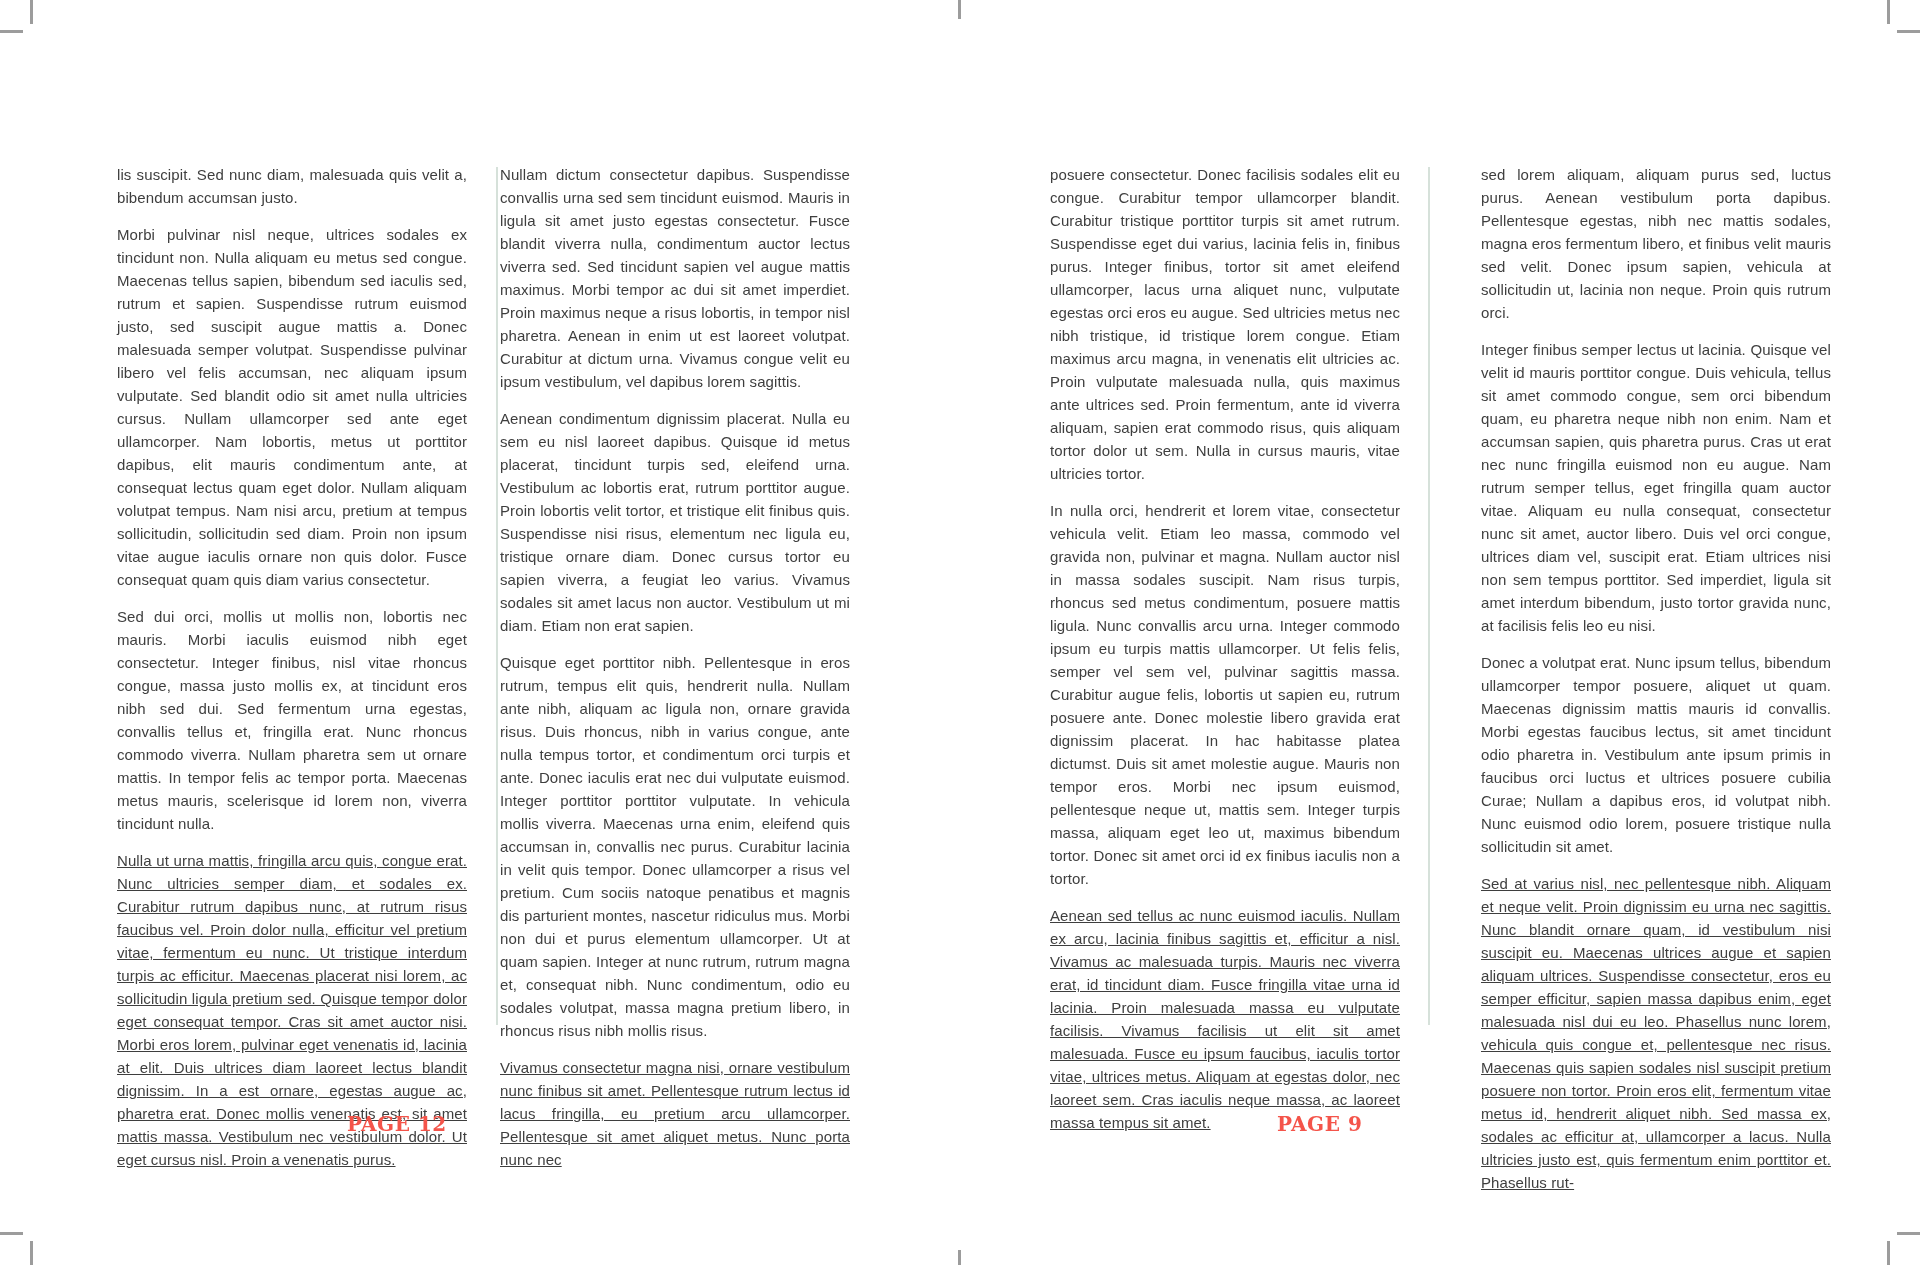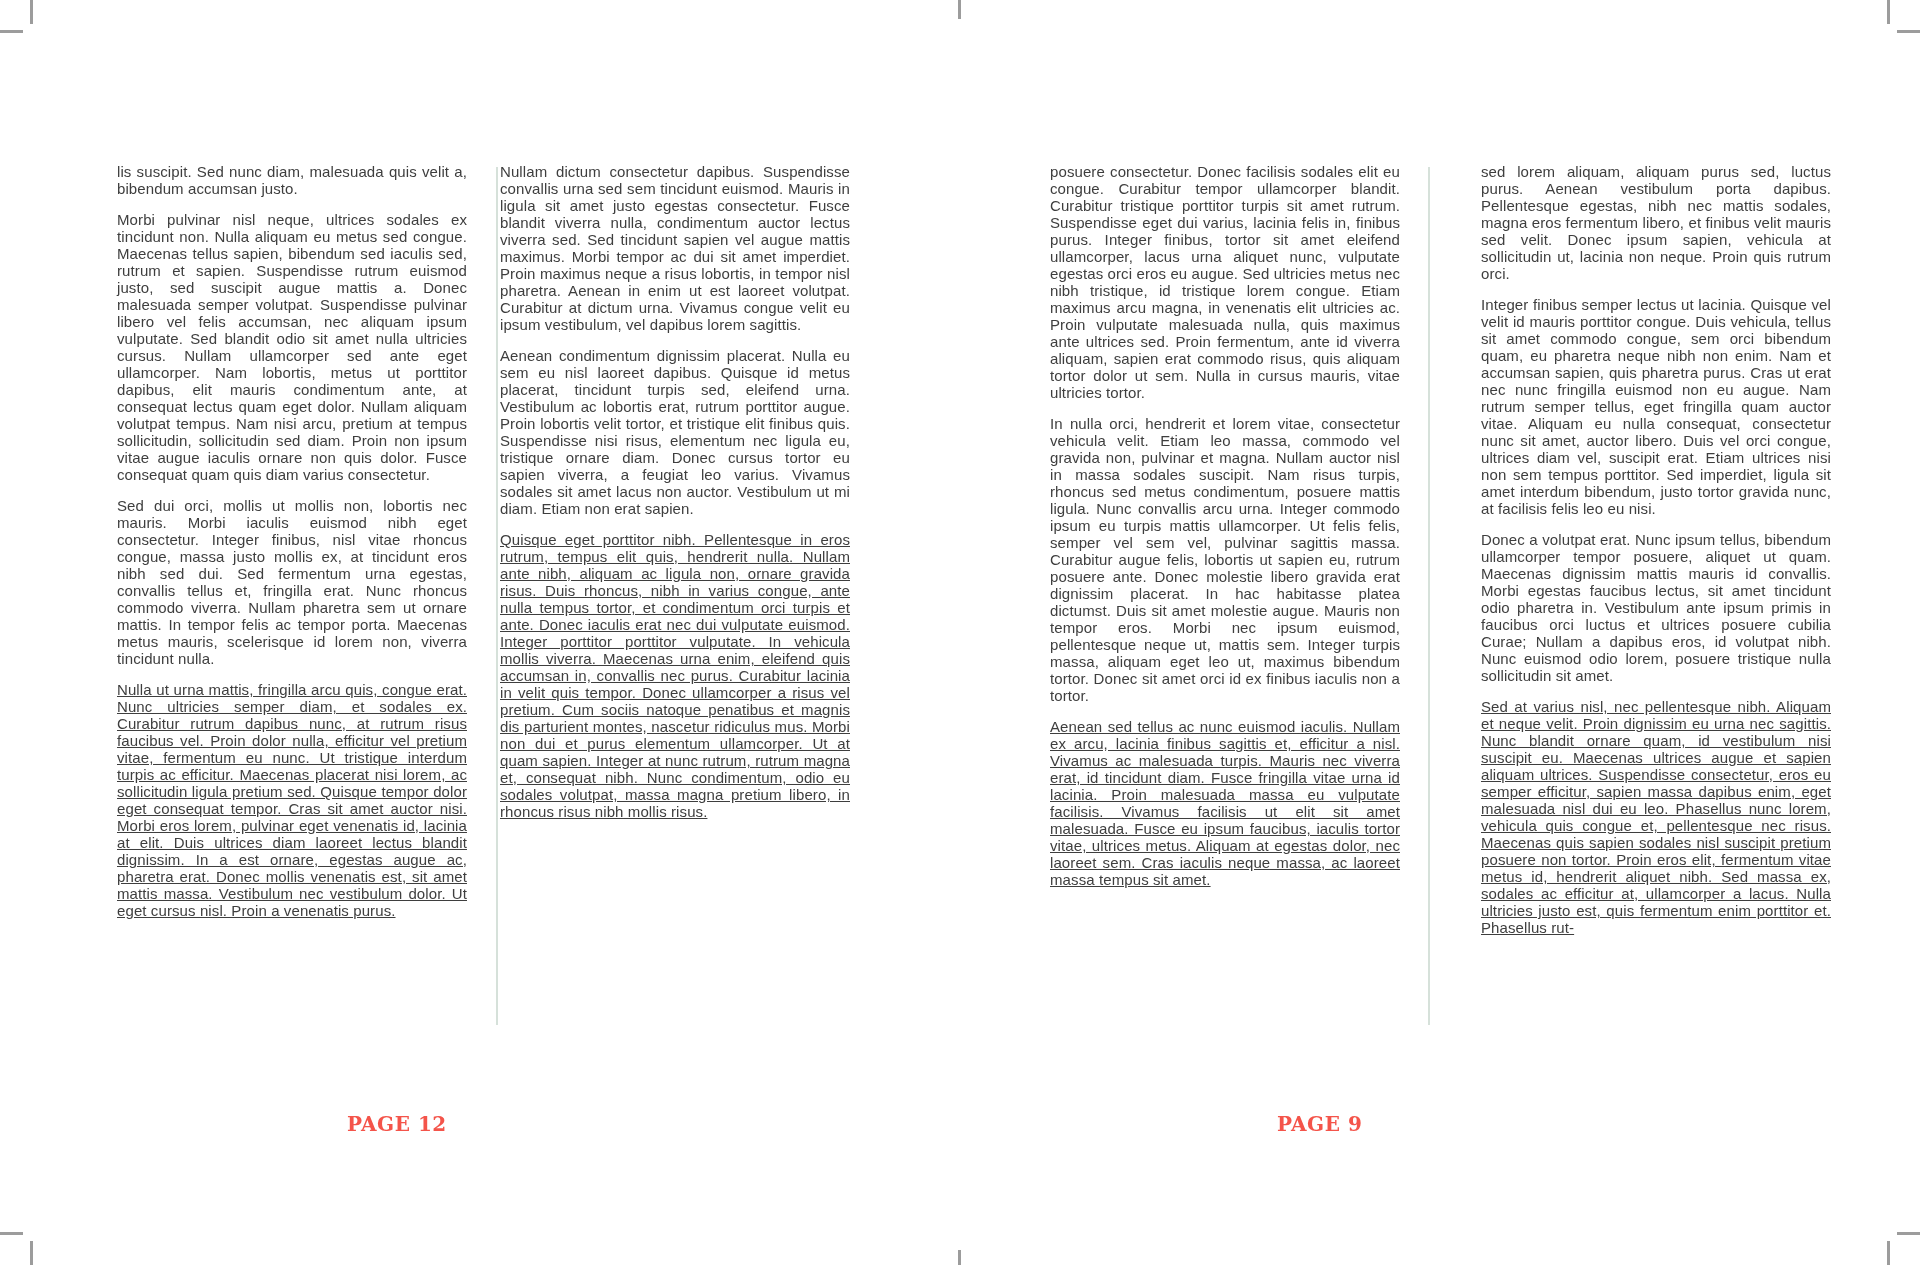--- a/index.html
+++ b/index.html
@@ -24,21 +24,21 @@
   .crop.v { width: 3px; }
   .crop.h { height: 3px; }
 
   
   .col {
     position: absolute;
     top: 163px;
     width: 350px;
     color: #3e3e3e;
     font-size: 15px;
-    line-height: 17px;
+    line-height: 23px;
     text-align: justify;
     letter-spacing: 0.1px;
   }
   .col p {
     margin: 0 0 14px 0;
   }
   .col p:last-child { margin-bottom: 0; text-decoration: underline; }
 
   #p12c1 { left: 117px; }
   #p12c2 { left: 500px; }
@@ -91,20 +91,21 @@
         <p>lis suscipit. Sed nunc diam, malesuada quis velit a, bibendum accumsan justo.</p>
         <p>Morbi pulvinar nisl neque, ultrices sodales ex tincidunt non. Nulla aliquam eu metus sed congue. Maecenas tellus sapien, bibendum sed iaculis sed, rutrum et sapien. Suspendisse rutrum euismod justo, sed suscipit augue mattis a. Donec malesuada semper volutpat. Suspendisse pulvinar libero vel felis accumsan, nec aliquam ipsum vulputate. Sed blandit odio sit amet nulla ultricies cursus. Nullam ullamcorper sed ante eget ullamcorper. Nam lobortis, metus ut porttitor dapibus, elit mauris condimentum ante, at consequat lectus quam eget dolor. Nullam aliquam volutpat tempus. Nam nisi arcu, pretium at tempus sollicitudin, sollicitudin sed diam. Proin non ipsum vitae augue iaculis ornare non quis dolor. Fusce consequat quam quis diam varius consectetur.</p>
         <p>Sed dui orci, mollis ut mollis non, lobortis nec mauris. Morbi iaculis euismod nibh eget consectetur. Integer finibus, nisl vitae rhoncus congue, massa justo mollis ex, at tincidunt eros nibh sed dui. Sed fermentum urna egestas, convallis tellus et, fringilla erat. Nunc rhoncus commodo viverra. Nullam pharetra sem ut ornare mattis. In tempor felis ac tempor porta. Maecenas metus mauris, scelerisque id lorem non, viverra tincidunt nulla.</p>
         <p>Nulla ut urna mattis, fringilla arcu quis, congue erat. Nunc ultricies semper diam, et sodales ex. Curabitur rutrum dapibus nunc, at rutrum risus faucibus vel. Proin dolor nulla, efficitur vel pretium vitae, fermentum eu nunc. Ut tristique interdum turpis ac efficitur. Maecenas placerat nisi lorem, ac sollicitudin ligula pretium sed. Quisque tempor dolor eget consequat tempor. Cras sit amet auctor nisi. Morbi eros lorem, pulvinar eget venenatis id, lacinia at elit. Duis ultrices diam laoreet lectus blandit dignissim. In a est ornare, egestas augue ac, pharetra erat. Donec mollis venenatis est, sit amet mattis massa. Vestibulum nec vestibulum dolor. Ut eget cursus nisl. Proin a venenatis purus.</p>
       </div>
     <div class="divider" id="div-p12"></div>
     <div class="col" id="p12c2">
         <p>Nullam dictum consectetur dapibus. Suspendisse convallis urna sed sem tincidunt euismod. Mauris in ligula sit amet justo egestas consectetur. Fusce blandit viverra nulla, condimentum auctor lectus viverra sed. Sed tincidunt sapien vel augue mattis maximus. Morbi tempor ac dui sit amet imperdiet. Proin maximus neque a risus lobortis, in tempor nisl pharetra. Aenean in enim ut est laoreet volutpat. Curabitur at dictum urna. Vivamus congue velit eu ipsum vestibulum, vel dapibus lorem sagittis.</p>
         <p>Aenean condimentum dignissim placerat. Nulla eu sem eu nisl laoreet dapibus. Quisque id metus placerat, tincidunt turpis sed, eleifend urna. Vestibulum ac lobortis erat, rutrum porttitor augue. Proin lobortis velit tortor, et tristique elit finibus quis. Suspendisse nisi risus, elementum nec ligula eu, tristique ornare diam. Donec cursus tortor eu sapien viverra, a feugiat leo varius. Vivamus sodales sit amet lacus non auctor. Vestibulum ut mi diam. Etiam non erat sapien.</p>
         <p>Quisque eget porttitor nibh. Pellentesque in eros rutrum, tempus elit quis, hendrerit nulla. Nullam ante nibh, aliquam ac ligula non, ornare gravida risus. Duis rhoncus, nibh in varius congue, ante nulla tempus tortor, et condimentum orci turpis et ante. Donec iaculis erat nec dui vulputate euismod. Integer porttitor porttitor vulputate. In vehicula mollis viverra. Maecenas urna enim, eleifend quis accumsan in, convallis nec purus. Curabitur lacinia in velit quis tempor. Donec ullamcorper a risus vel pretium. Cum sociis natoque penatibus et magnis dis parturient montes, nascetur ridiculus mus. Morbi non dui et purus elementum ullamcorper. Ut at quam sapien. Integer at nunc rutrum, rutrum magna et, consequat nibh. Nunc condimentum, odio eu sodales volutpat, massa magna pretium libero, in rhoncus risus nibh mollis risus.</p>
+        <p>Vivamus consectetur magna nisi, ornare vestibulum nunc finibus sit amet. Pellentesque rutrum lectus id lacus fringilla, eu pretium arcu ullamcorper. Pellentesque sit amet aliquet metus. Nunc porta nunc nec</p>
       </div>
     <div class="page-label" id="label-p12">PAGE 12</div>
   </div>
 
   <div id="page-13">
     <div class="col" id="p13c1">
         <p>posuere consectetur. Donec facilisis sodales elit eu congue. Curabitur tempor ullamcorper blandit. Curabitur tristique porttitor turpis sit amet rutrum. Suspendisse eget dui varius, lacinia felis in, finibus purus. Integer finibus, tortor sit amet eleifend ullamcorper, lacus urna aliquet nunc, vulputate egestas orci eros eu augue. Sed ultricies metus nec nibh tristique, id tristique lorem congue. Etiam maximus arcu magna, in venenatis elit ultricies ac. Proin vulputate malesuada nulla, quis maximus ante ultrices sed. Proin fermentum, ante id viverra aliquam, sapien erat commodo risus, quis aliquam tortor dolor ut sem. Nulla in cursus mauris, vitae ultricies tortor.</p>
         <p>In nulla orci, hendrerit et lorem vitae, consectetur vehicula velit. Etiam leo massa, commodo vel gravida non, pulvinar et magna. Nullam auctor nisl in massa sodales suscipit. Nam risus turpis, rhoncus sed metus condimentum, posuere mattis ligula. Nunc convallis arcu urna. Integer commodo ipsum eu turpis mattis ullamcorper. Ut felis felis, semper vel sem vel, pulvinar sagittis massa. Curabitur augue felis, lobortis ut sapien eu, rutrum posuere ante. Donec molestie libero gravida erat dignissim placerat. In hac habitasse platea dictumst. Duis sit amet molestie augue. Mauris non tempor eros. Morbi nec ipsum euismod, pellentesque neque ut, mattis sem. Integer turpis massa, aliquam eget leo ut, maximus bibendum tortor. Donec sit amet orci id ex finibus iaculis non a tortor.</p>
         <p>Aenean sed tellus ac nunc euismod iaculis. Nullam ex arcu, lacinia finibus sagittis et, efficitur a nisl. Vivamus ac malesuada turpis. Mauris nec viverra erat, id tincidunt diam. Fusce fringilla vitae urna id lacinia. Proin malesuada massa eu vulputate facilisis. Vivamus facilisis ut elit sit amet malesuada. Fusce eu ipsum faucibus, iaculis tortor vitae, ultrices metus. Aliquam at egestas dolor, nec laoreet sem. Cras iaculis neque massa, ac laoreet massa tempus sit amet.</p>
       </div>

